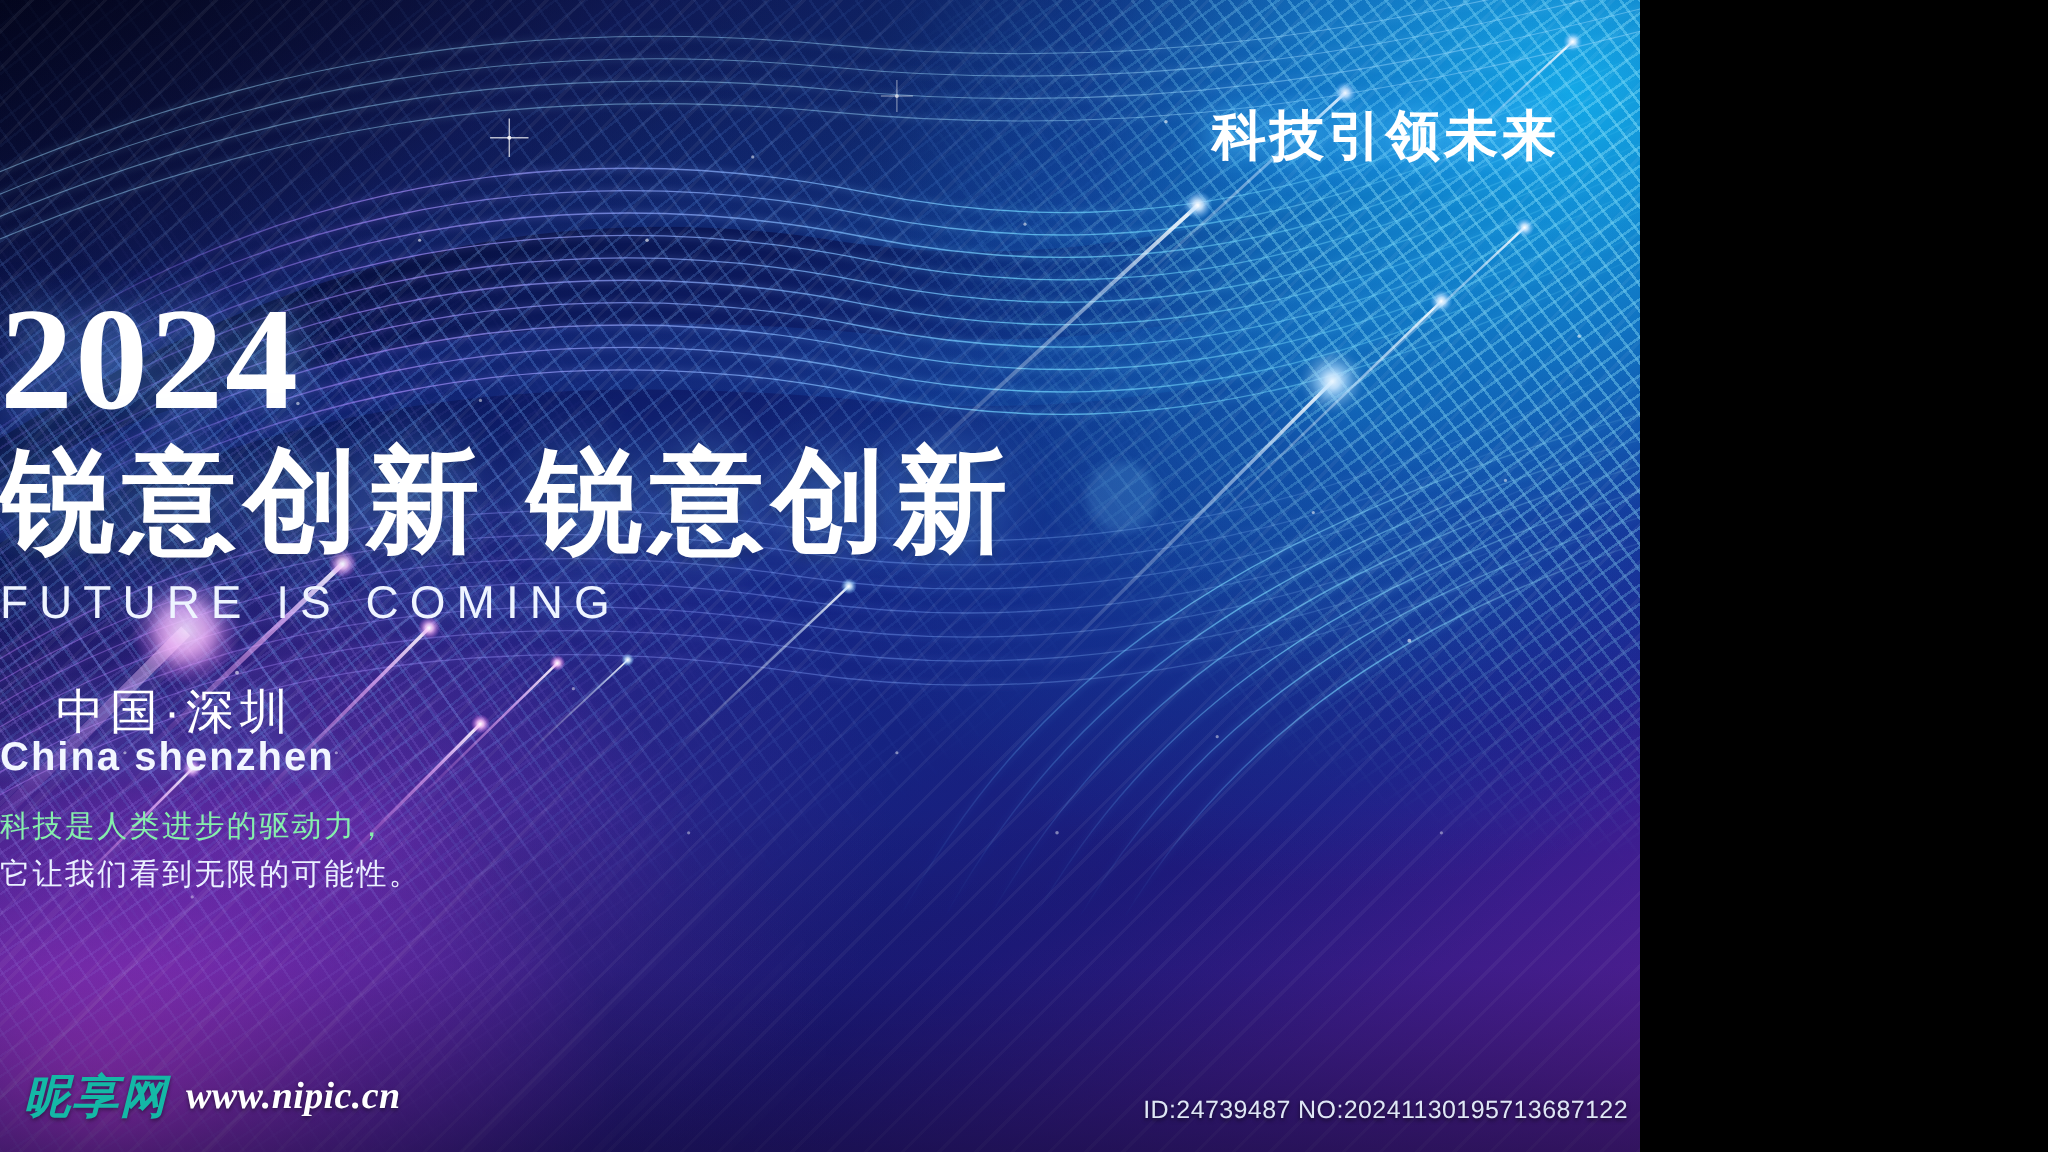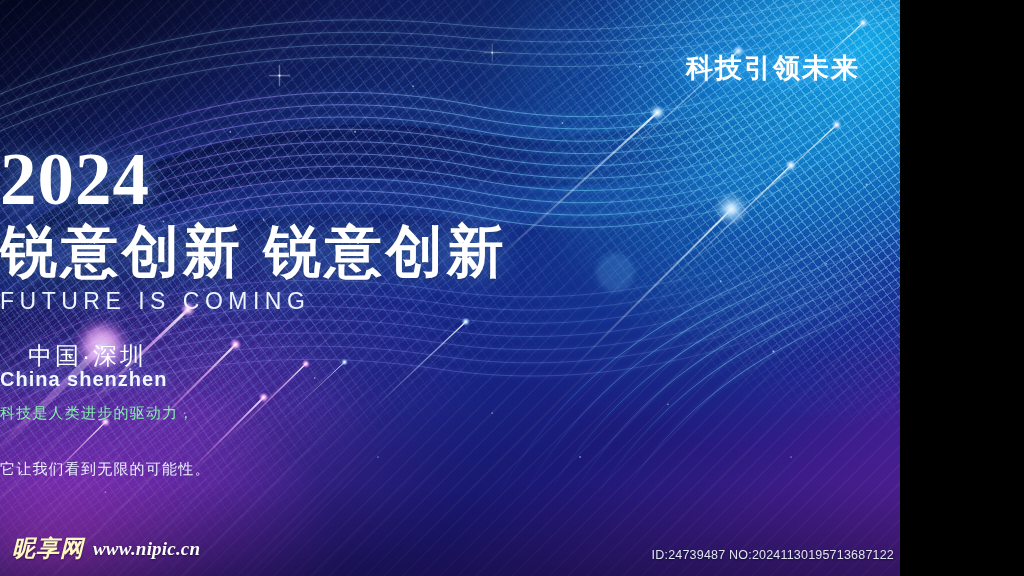--- a/index.html
+++ b/index.html
@@ -1,17 +1,17 @@
 <!DOCTYPE html>
 <html><head>
 <meta charset="utf-8">
 <style>
   html,body{margin:0;padding:0;background:#000;}
   #stage{
-    position:relative;width:900px;height:576px;overflow:hidden;
+    position:relative;width:820px;height:576px;overflow:hidden;
     font-family:"Liberation Sans","DejaVu Sans",sans-serif;
     background:#050a2a;
   }
   .layer{position:absolute;inset:0;pointer-events:none;}
 
   
   #base{
     background:
       radial-gradient(ellipse 62% 78% at 96% 8%,  rgba(20,175,236,.96) 0%, rgba(16,140,215,.72) 26%, rgba(12,80,180,.30) 48%, rgba(0,0,0,0) 70%),
       radial-gradient(ellipse 50% 60% at 82% 34%, rgba(22,150,225,.55) 0%, rgba(14,90,190,.24) 45%, rgba(0,0,0,0) 72%),
@@ -104,26 +104,26 @@
   #cityCn{
     top:340px;font-size:24px;font-weight:400;letter-spacing:3px;
     text-shadow:0 0 14px rgba(120,190,255,.5);
     padding-left:28px;
   }
   #cityEn{
     top:368px;font-size:20px;font-weight:700;letter-spacing:1px;
     color:#f2f6ff;text-shadow:0 0 12px rgba(120,190,255,.45);
   }
   #desc1{top:404px;font-size:15px;letter-spacing:1.2px;color:#86efac;}
-  #desc2{top:428px;font-size:15px;letter-spacing:1.2px;color:#eaf0ff;margin-top:32px;}
+  #desc2{top:428px;font-size:15px;letter-spacing:1.2px;color:#eaf0ff;}
 
   
   #wm{position:absolute;left:12px;bottom:12px;display:flex;align-items:center;gap:9px;}
   #wmLogo{
-    font-size:23px;font-weight:700;color:#fef9c3;letter-spacing:1px;
+    font-size:23px;font-weight:700;color:#14b8a6;letter-spacing:1px;
     font-style:italic;
     text-shadow:0 1px 2px rgba(0,0,0,.45);
     font-family:"DejaVu Sans","Liberation Sans",sans-serif;
   }
   #wmUrl{
     font-size:19px;font-weight:700;font-style:italic;color:#ffffff;
     letter-spacing:.2px;text-shadow:0 1px 2px rgba(0,0,0,.45);
     font-family:"Liberation Serif","DejaVu Serif",serif;
   }
   #idbar{

